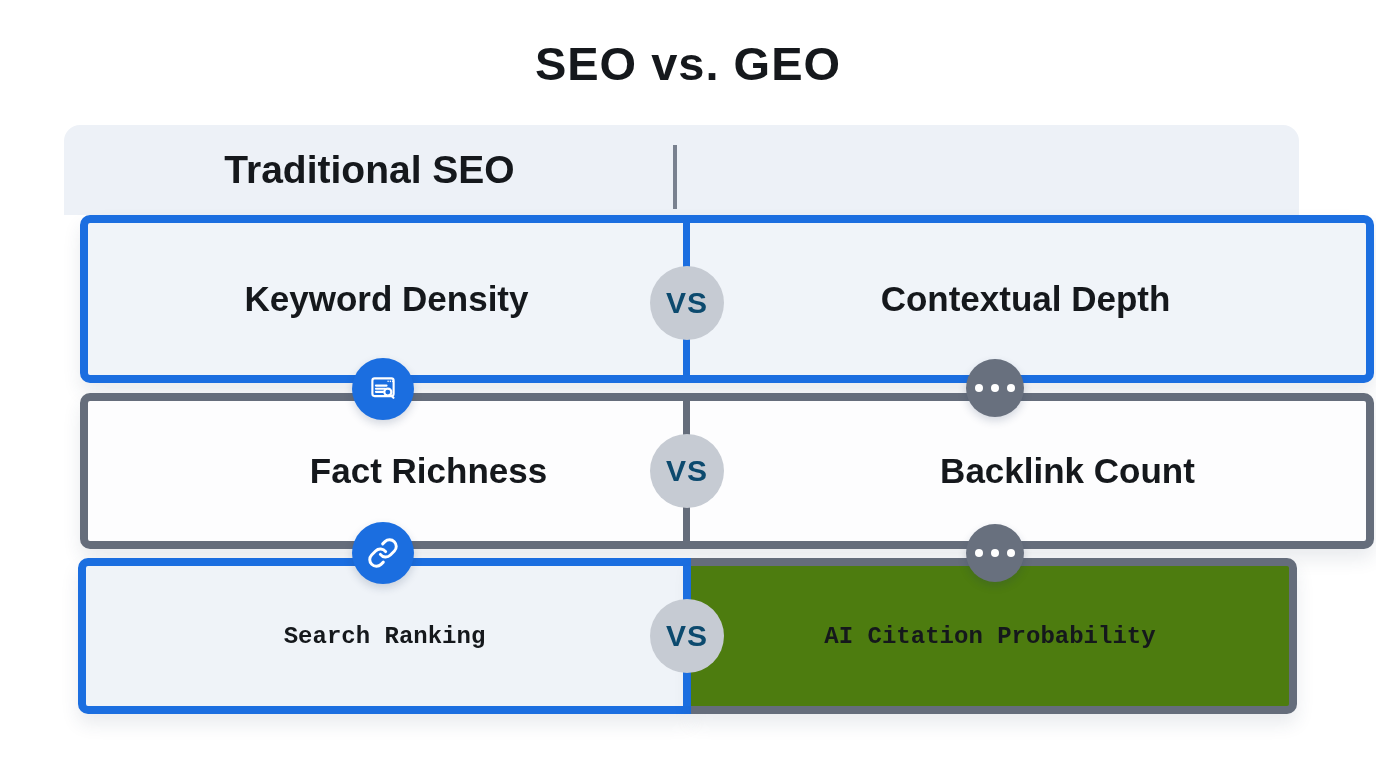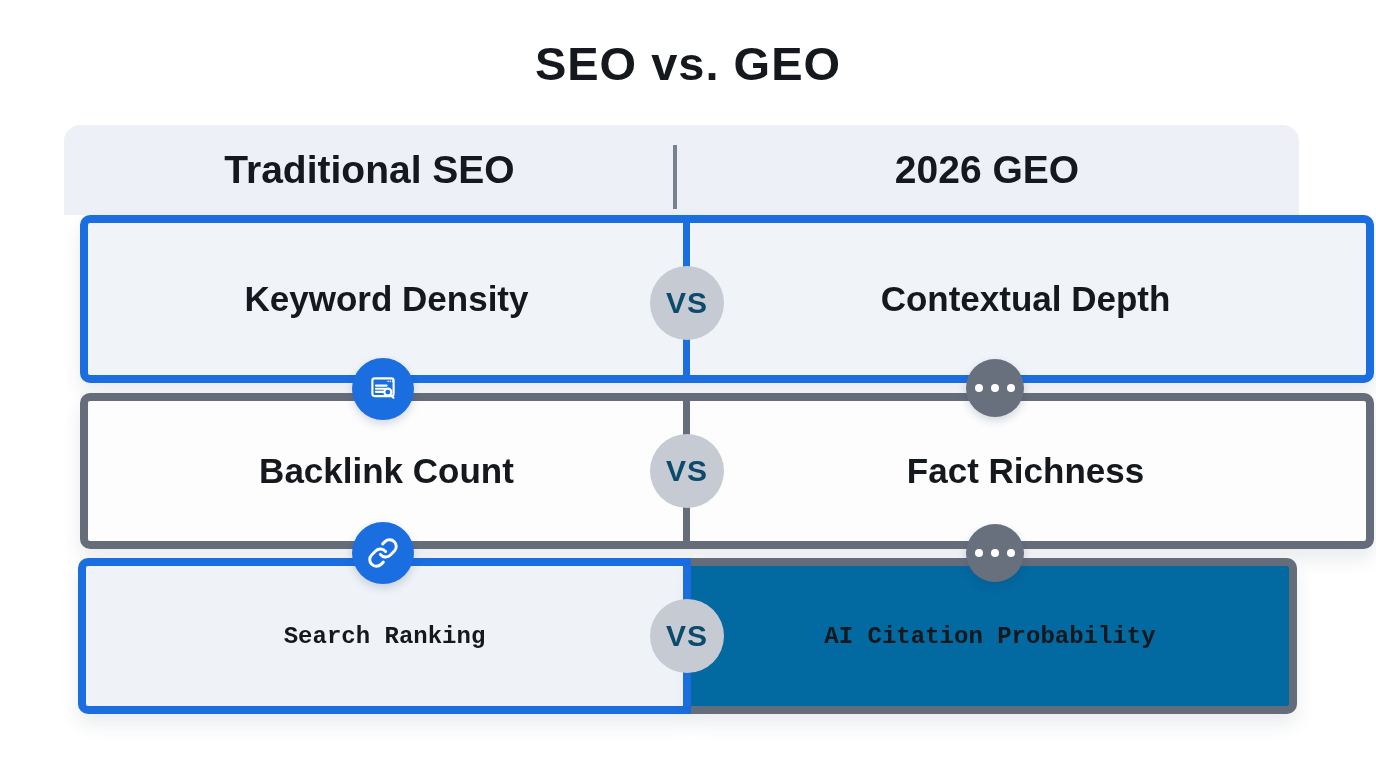--- a/index.html
+++ b/index.html
@@ -43,21 +43,21 @@
   .vdiv.d2{left:683px;top:401px;height:140px;}
   .vdiv.d3{left:683px;top:566px;height:140px;}
   .half{
     position:absolute;top:558px;height:156px;box-sizing:border-box;
     display:flex;align-items:center;justify-content:center;
     font-size:24px;font-weight:600;color:#15181c;white-space:nowrap;
     box-shadow:0 10px 18px rgba(40,60,90,.10);
     font-family:Liberation Mono, monospace;
   }
   .half.l{left:78px;width:613px;border:8px solid #1b6ee0;border-radius:10px 0 0 10px;background:#eff3f8;}
-  .half.r{left:691px;width:606px;border:8px solid #656d7b;border-left:none;border-radius:0 10px 10px 0;background:#0369a1;}
+  .half.r{left:691px;width:606px;border:8px solid #656d7b;border-left:none;border-radius:0 10px 10px 0;background:#4d7c0f;}
   .vs{
     position:absolute;left:650px;width:74px;height:74px;border-radius:50%;
     background:#c6cbd3;display:flex;align-items:center;justify-content:center;
     font-size:30px;font-weight:800;color:#0c4a6e;z-index:6;letter-spacing:1px;
   }
   .vs.v1{top:266px;}
   .vs.v2{top:434px;}
   .vs.v3{top:599px;}
   .icirc{
     position:absolute;border-radius:50%;display:flex;align-items:center;justify-content:center;
@@ -74,33 +74,32 @@
 </style>
 </head>
 <body>
 
 <div class="canvas">
 
   <h1 class="title">SEO vs. GEO</h1>
 
   <div class="header-band">
     <div class="hcell left">Traditional SEO</div>
-    <div class="hcell right">2026 GEO</div>
     <div class="hdivider"></div>
   </div>
 
   <div class="row row1">
     <div class="cell left">Keyword Density</div>
     <div class="cell right">Contextual Depth</div>
   </div>
   <div class="vdiv blue d1"></div>
 
   <div class="row row2">
+    <div class="cell right">Fact Richness</div>
     <div class="cell left">Backlink Count</div>
-    <div class="cell right">Fact Richness</div>
   </div>
   <div class="vdiv gray d2"></div>
 
   <div class="half l">
     <span>Search Ranking</span>
   </div>
   <div class="half r">
     <span>AI Citation Probability</span>
   </div>
   <div class="vdiv blue d3"></div>

